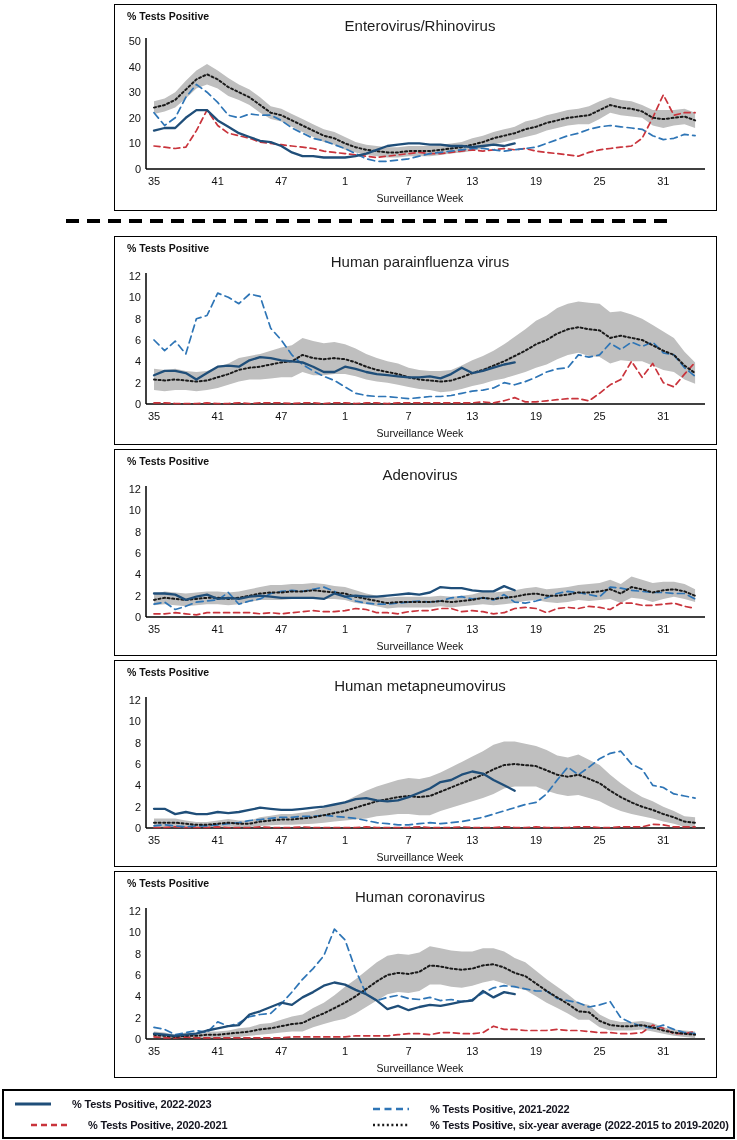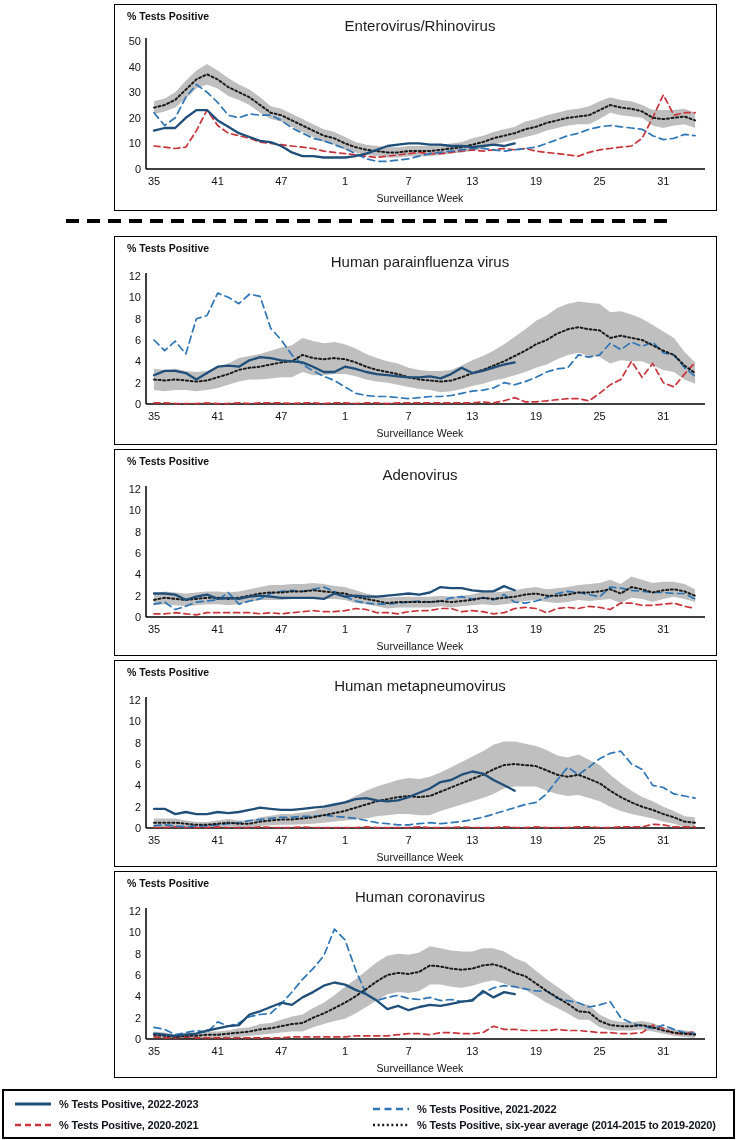--- a/index.html
+++ b/index.html
@@ -6,25 +6,25 @@
     font-family:"Liberation Sans",sans-serif;position:relative;overflow:hidden;}
   .chart-box{position:absolute;left:66px;width:601px;border:1.5px solid #000;background:#fff;margin-left:48px;}
   .chart-box svg{display:block;}
   svg text{fill:#111;}
   .title{font-size:15px;fill:#1c1c1c;}
   .tick{font-size:11px;}
   .lab{font-size:10.5px;font-weight:600;}
   .divider{position:absolute;left:66px;top:219px;width:604px;height:4px;
     background:repeating-linear-gradient(90deg,#000 0 13px,transparent 13px 21px);}
   .legend{position:absolute;left:2px;top:1089px;width:729px;height:46px;border:2px solid #000;background:#fff;}
-  .legend-item{position:absolute;display:flex;align-items:center;gap:7px;height:16px;}
+  .legend-item{position:absolute;display:flex;align-items:center;gap:20px;height:16px;}
   .legend-item span{font-size:11px;font-weight:700;letter-spacing:-0.2px;color:#14141e;white-space:nowrap;}
   .li-0{left:10px;top:5px;}
   .li-1{left:368px;top:10px;}
-  .li-2{left:10px;top:26px;}
+  .li-2{left:26px;top:26px;}
   .li-3{left:368px;top:26px;}
 </style>
 </head>
 <body>
 
 <div class="chart-box" style="top:4px;height:205px;">
   <svg width="601" height="205" viewBox="0 0 601 205">
       <polygon points="39,96.2 49.6,93.6 60.2,87.2 70.8,75.7 81.4,65.4 92,59 102.7,65.4 113.3,73.1 123.9,79.5 134.5,84.6 145.1,92.3 155.7,101.3 166.3,103.8 176.9,109 187.5,114.1 198.1,119.2 208.8,124.3 219.4,126.9 230,132 240.6,137.1 251.2,139.7 261.8,141 272.4,142.2 283,142.2 293.6,141 304.3,141 314.9,141 325.5,139.7 336.1,138.4 346.7,137.1 357.3,133.3 367.9,130.7 378.5,126.9 389.1,124.3 399.7,121.8 410.3,116.6 421,114.1 431.6,110.2 442.2,107.7 452.8,105.1 463.4,103.8 474,101.3 484.6,96.2 495.2,92.3 505.8,94.9 516.5,96.2 527.1,100 537.7,105.1 548.3,105.1 558.9,105.1 569.5,103.8 580.1,107.7 580.1,123 569.5,119.2 558.9,120.5 548.3,123 537.7,120.5 527.1,112.8 516.5,111.5 505.8,110.2 495.2,107.7 484.6,114.1 474,119.2 463.4,119.2 452.8,120.5 442.2,123 431.6,125.6 421,129.4 410.3,132 399.7,134.6 389.1,137.1 378.5,139.7 367.9,143.5 357.3,146.1 346.7,147.4 336.1,148.6 325.5,149.9 314.9,151.2 304.3,151.2 293.6,151.2 283,152.5 272.4,152.5 261.8,151.2 251.2,149.9 240.6,147.4 230,144.8 219.4,139.7 208.8,137.1 198.1,132 187.5,126.9 176.9,121.8 166.3,116.6 155.7,114.1 145.1,107.7 134.5,100 123.9,94.9 113.3,91 102.7,83.4 92,79.5 81.4,83.4 70.8,93.6 60.2,102.6 49.6,106.4 39,109 " fill="#BFBFBF"></polygon>
       <line x1="31" y1="33" x2="31" y2="164" stroke="#000000" stroke-width="1.5"></line>
       <line x1="31" y1="164" x2="590" y2="164" stroke="#000000" stroke-width="1.5"></line>
@@ -195,15 +195,15 @@
   <div class="legend-item li-2">
     <svg width="38" height="8">
         <line x1="1" y1="4" x2="37" y2="4" stroke="#C9343C" stroke-width="2.4" stroke-dasharray="6 4"></line>
       </svg>
     <span>% Tests Positive, 2020-2021</span>
   </div>
   <div class="legend-item li-3">
     <svg width="38" height="8">
         <line x1="1" y1="4" x2="37" y2="4" stroke="#1a1a1a" stroke-width="2.4" stroke-dasharray="2 2.6"></line>
       </svg>
-    <span>% Tests Positive, six-year average (2014-2015 to 2019-2020)</span>
+    <span>% Tests Positive, six-year average (2022-2015 to 2019-2020)</span>
   </div>
 </div>
 
 </body></html>

